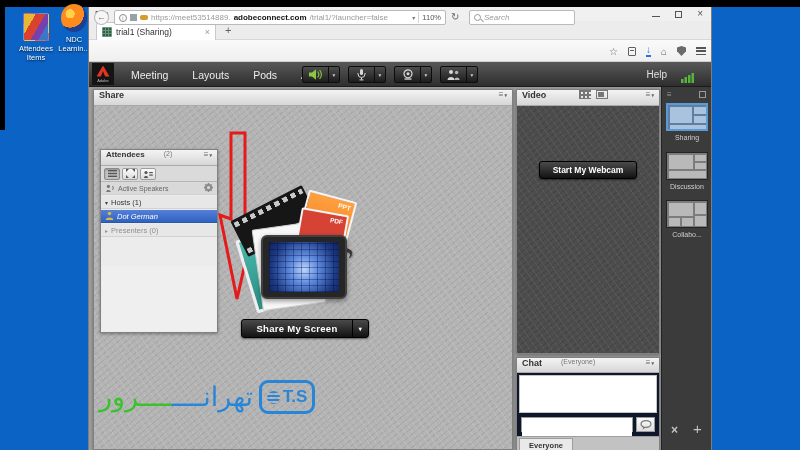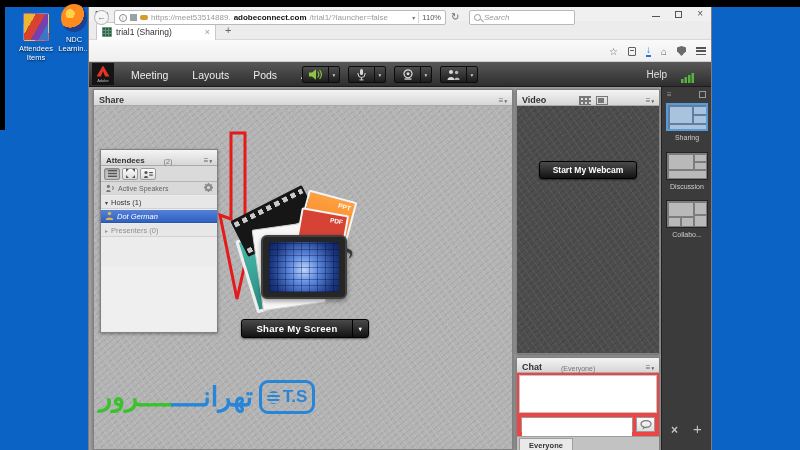--- a/index.html
+++ b/index.html
@@ -60,21 +60,21 @@
   .cmenus{left:42px;top:0;height:25px;display:flex;align-items:center;gap:24px;font-size:10.5px;color:#ececec;}
   .agroup{left:213px;top:4px;display:flex;gap:8px;}
   .gbtn{display:flex;border:1px solid #0c0c0c;border-radius:2px;background:linear-gradient(#4d4d4d,#1d1d1d);height:17px;align-items:stretch;}
   .gmain{width:25px;display:flex;align-items:center;justify-content:center;}
   .gcaret{width:11px;display:flex;align-items:center;justify-content:center;border-left:1px solid #0c0c0c;color:#cfcfcf;font-size:5.5px;}
   .chelp{right:44px;top:7px;font-size:10px;color:#e0e0e0;}
   .csignal{right:16px;top:7px;}
   .cmain{left:0;top:25px;right:0;bottom:0;background:#9d9d9d;overflow:hidden;}
   
   .pod{position:absolute;border:1px solid #818181;background:#ececec;box-shadow:0 1px 3px rgba(0,0,0,.35);}
-  .podhdr{height:16px;background:linear-gradient(#f4f4f4,#d6d6d6);border-bottom:1px solid #aaa;display:flex;align-items:flex-end;gap:19px;padding:0 5px;font-size:9px;font-weight:bold;color:#333;}
+  .podhdr{height:16px;background:linear-gradient(#f4f4f4,#d6d6d6);border-bottom:1px solid #aaa;display:flex;align-items:flex-start;gap:19px;padding:0 5px;font-size:9px;font-weight:bold;color:#333;}
   .podmenu{margin-left:auto;color:#666;font-size:8px;display:flex;align-items:center;gap:1px;}
   .podmenu .c{font-size:5px;}
   .hatch{background-color:#b4b4b4;background-image:repeating-linear-gradient(55deg,rgba(255,255,255,.10) 0 1px,rgba(0,0,0,0) 1px 6px),repeating-linear-gradient(-40deg,rgba(0,0,0,.07) 0 1px,rgba(0,0,0,0) 1px 5px);}
   .hatchdark{background-color:#4d4d4d;background-image:repeating-linear-gradient(55deg,rgba(255,255,255,.06) 0 1px,rgba(0,0,0,0) 1px 6px),repeating-linear-gradient(-40deg,rgba(0,0,0,.12) 0 1px,rgba(0,0,0,0) 1px 5px);}
   .dbtn{background:linear-gradient(#4a4a4a,#121212);border:1px solid #000;border-radius:3px;color:#fff;display:flex;align-items:center;justify-content:center;font-weight:bold;box-shadow:0 1px 2px rgba(0,0,0,.5);}
   
   .att-tools{height:16px;background:#dadada;border-bottom:1px solid #b5b5b5;display:flex;align-items:center;gap:2px;padding:0 3px;}
   .tbtn{width:16px;height:12px;border:1px solid #9d9d9d;border-radius:2px;background:linear-gradient(#fbfbfb,#dcdcdc);display:flex;align-items:center;justify-content:center;}
   .tbtn.pressed{background:#c2c2c2;border-color:#8a8a8a;box-shadow:inset 0 1px 2px rgba(0,0,0,.25);}
   .arow{position:absolute;left:0;width:100%;height:13px;display:flex;align-items:center;gap:3px;padding:0 4px;font-size:7.5px;border-bottom:1px solid #d2d2d2;background:#e7e7e7;color:#333;}
@@ -99,21 +99,21 @@
   .chatinput{position:absolute;left:4px;top:59px;width:112px;height:15px;border:1px solid #9a9a9a;background:#fff;}
   .chatinput input{width:100%;height:100%;border:none;outline:none;font-size:8px;padding:0 3px;}
   .bubblebtn{position:absolute;left:119px;top:59px;width:19px;height:15px;border:1px solid #9a9a9a;background:linear-gradient(#fdfdfd,#ddd);display:flex;align-items:center;justify-content:center;}
   .chattabs{position:absolute;left:0;top:78px;width:100%;height:15px;background:#c2c2c2;border-top:1px solid #9e9e9e;}
   .chattab{position:absolute;left:2px;top:1px;width:54px;height:14px;background:#e9e9e9;border:1px solid #9e9e9e;border-bottom:none;font-size:7.5px;font-weight:bold;color:#333;text-align:center;line-height:13px;}
   
   .wmark{display:flex;align-items:center;gap:6px;direction:rtl;opacity:.92;}
   .tsbox{width:56px;height:34px;border:3px solid #1d83dc;border-radius:9px;display:flex;align-items:center;justify-content:center;gap:3px;flex:none;direction:ltr;}
   .tsball{width:13px;height:13px;border-radius:50%;background:repeating-linear-gradient(#1d83dc 0 2px,transparent 2px 4px);}
   .tstext{font-size:17px;font-weight:bold;color:#1d83dc;}
-  .wmtext{font-family:"DejaVu Sans",sans-serif;font-size:27px;font-weight:bold;line-height:1;white-space:nowrap;}
+  .wmtext{font-family:"DejaVu Sans",sans-serif;font-size:27px;font-weight:normal;line-height:1;white-space:nowrap;}
   .wmblue{color:#1d83dc;} .wmgreen{color:#2fc421;}
 </style>
 </head>
 <body>
 
 <div class="screen">
   <div class="abs bar-top"></div>
   <div class="abs bar-left"></div>
 
   <div class="abs dicon" style="left:4px;top:13px;">
@@ -357,21 +357,21 @@
                 <span class="c">▾</span>
               </span>
           </div>
           <div class="hatchdark" style="position:absolute;left:0;top:16px;right:0;bottom:0;">
             <div class="dbtn" style="position:absolute;left:50%;top:55px;transform:translateX(-50%);width:98px;height:18px;font-size:8.5px;">
               <span>Start My Webcam</span>
             </div>
           </div>
         </div>
 
-        <div class="pod" style="left:427px;top:270px;width:144px;height:93px;background:#ef4444;">
+        <div class="pod" style="left:427px;top:270px;width:144px;height:93px;background:#0f172a;">
           <div class="podhdr" style="height:15px;">
             <span>Chat</span>
             <span style="font-weight:normal;color:#777;font-size:7px;">(Everyone)</span>
             <span class="podmenu">
                 <span>≡</span>
                 <span class="c">▾</span>
               </span>
           </div>
           <div class="chatmsg"></div>
           <div class="chatinput">

